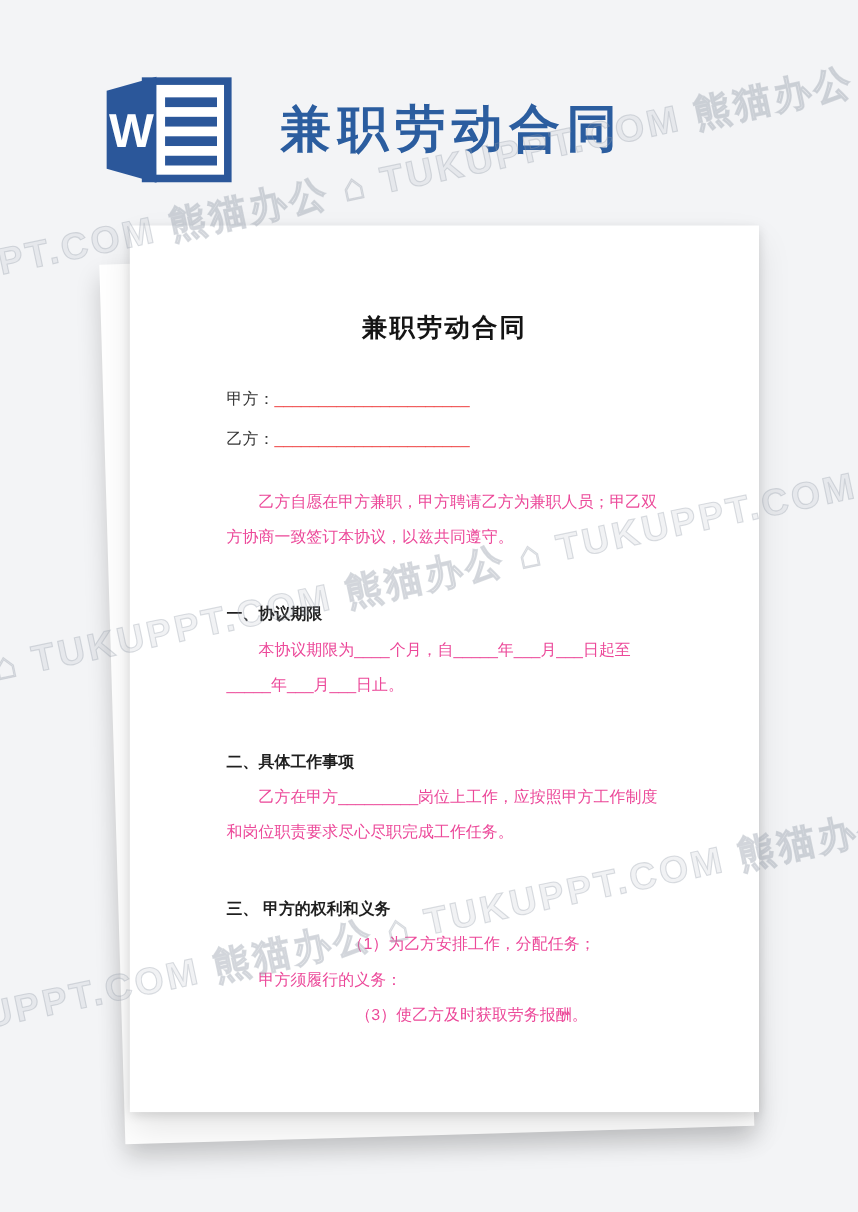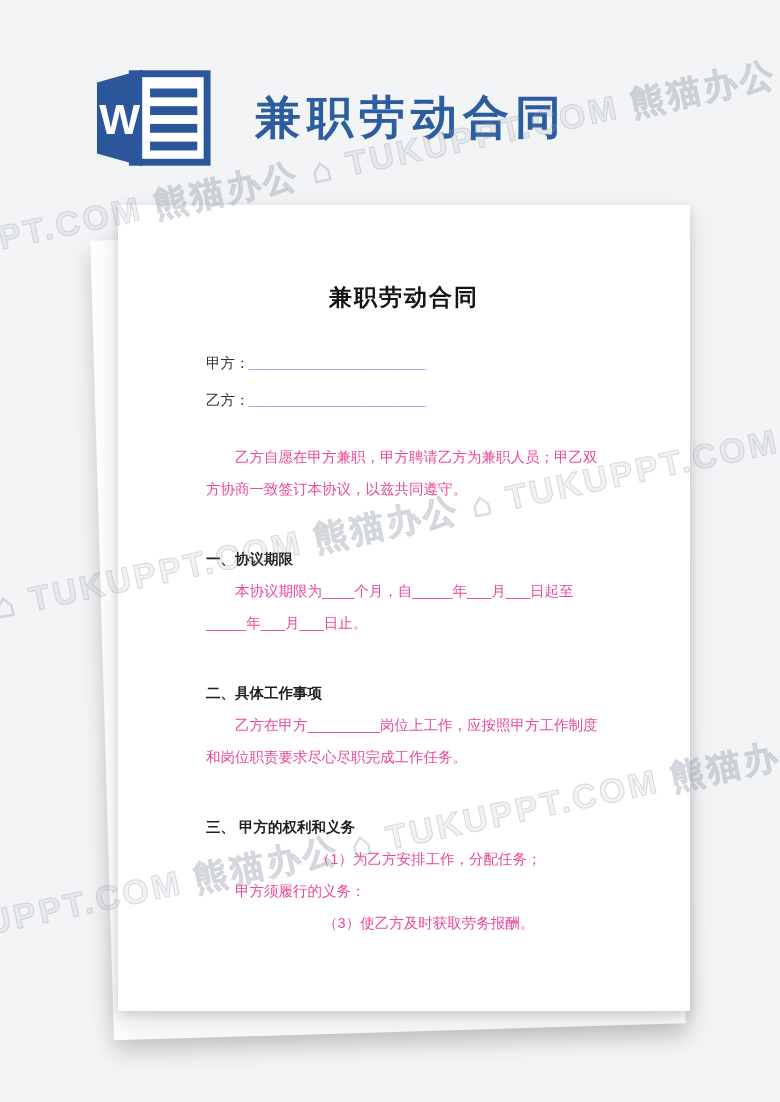--- a/index.html
+++ b/index.html
@@ -35,21 +35,21 @@
     background:#ffffff;z-index:2;box-sizing:border-box;
     padding:56px 88px 0;
     box-shadow:0 3px 10px rgba(0,0,0,0.14),0 16px 30px rgba(0,0,0,0.10);
   }
   
   .doc-title{
     font-size:23px;line-height:28px;font-weight:bold;color:#141414;
     text-align:center;letter-spacing:2px;margin:22px 0 34px;
   }
   .party{font-size:14.5px;color:#333;line-height:37px;margin:0;white-space:nowrap;}
-  .party .blank{color:#8b5cf6;letter-spacing:0;font-style:italic;}
+  .party .blank{color:#ef4444;letter-spacing:0;}
   .para{font-size:14.5px;color:#ec4899;line-height:32px;margin:0;}
   .intro{margin-top:22px;}
   .indent{text-indent:2em;}
   .list{text-indent:3.4em;text-align:center;}
   .sec-heading{
     font-size:14.5px;color:#1f1f1f;font-weight:bold;line-height:32px;margin:38px 0 0;
   }
 </style>
 </head>
 <body>

